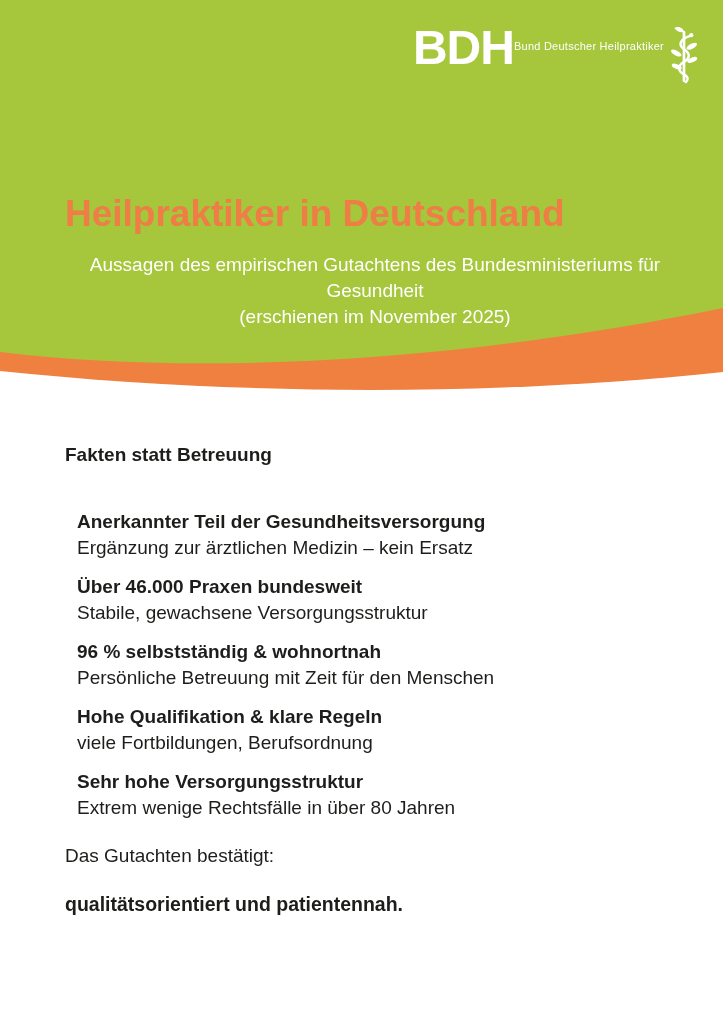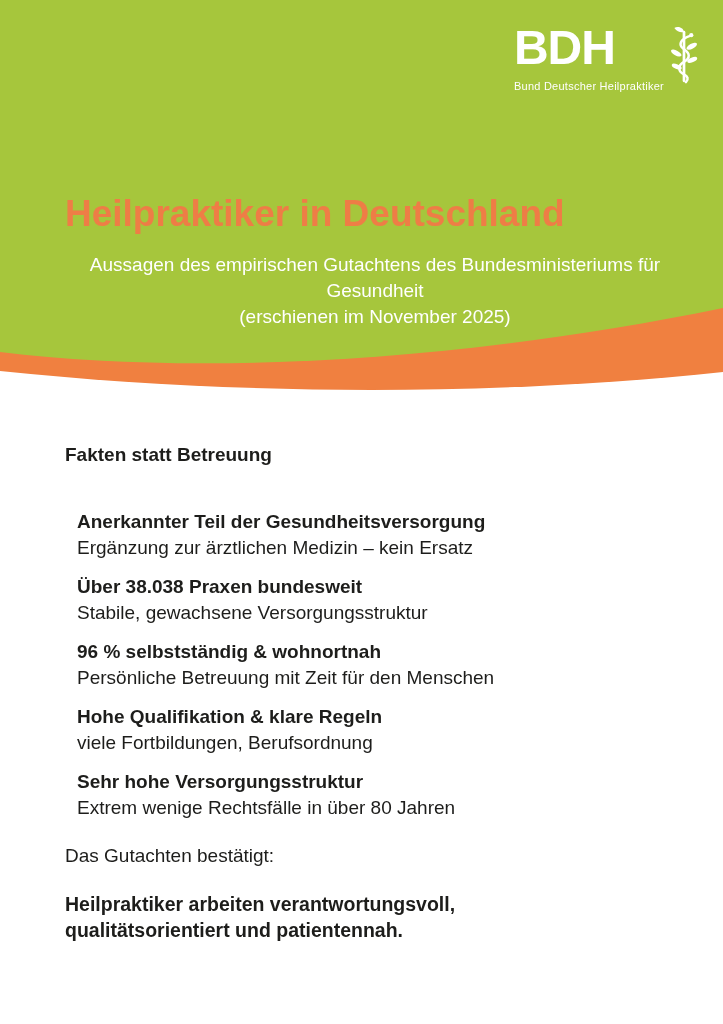--- a/index.html
+++ b/index.html
@@ -31,21 +31,21 @@
   .logo {
     position: absolute;
     top: 28px;
     right: 22px;
     display: flex;
     align-items: flex-start;
     color: #ffffff;
   }
   .logo-textcol {
     display: flex;
-    flex-direction: column;
+    flex-direction: row;
     align-items: flex-start;
   }
   .logo-acronym {
     font-size: 48px;
     font-weight: bold;
     line-height: 40px;
     letter-spacing: -1px;
   }
   .logo-tagline {
     font-size: 11px;
@@ -163,21 +163,21 @@
   <div class="content">
 
     <p class="intro-heading">Fakten statt Betreuung</p>
 
     <div class="fact">
       <div class="fact-title">Anerkannter Teil der Gesundheitsversorgung</div>
       <div class="fact-desc">Ergänzung zur ärztlichen Medizin – kein Ersatz</div>
     </div>
 
     <div class="fact">
-      <div class="fact-title">Über 38.038 Praxen bundesweit</div>
+      <div class="fact-title">Über 46.000 Praxen bundesweit</div>
       <div class="fact-desc">Stabile, gewachsene Versorgungsstruktur</div>
     </div>
 
     <div class="fact">
       <div class="fact-title">96 % selbstständig &amp; wohnortnah</div>
       <div class="fact-desc">Persönliche Betreuung mit Zeit für den Menschen</div>
     </div>
 
     <div class="fact">
       <div class="fact-title">Hohe Qualifikation &amp; klare Regeln</div>
@@ -185,19 +185,18 @@
     </div>
 
     <div class="fact">
       <div class="fact-title">Sehr hohe Versorgungsstruktur</div>
       <div class="fact-desc">Extrem wenige Rechtsfälle in über 80 Jahren</div>
     </div>
 
     <div class="conclusion-intro">Das Gutachten bestätigt:</div>
 
     <div class="conclusion">
-      <div>Heilpraktiker arbeiten verantwortungsvoll,</div>
       <div>qualitätsorientiert und patientennah.</div>
     </div>
 
   </div>
 
 </div>
 
 </body></html>

